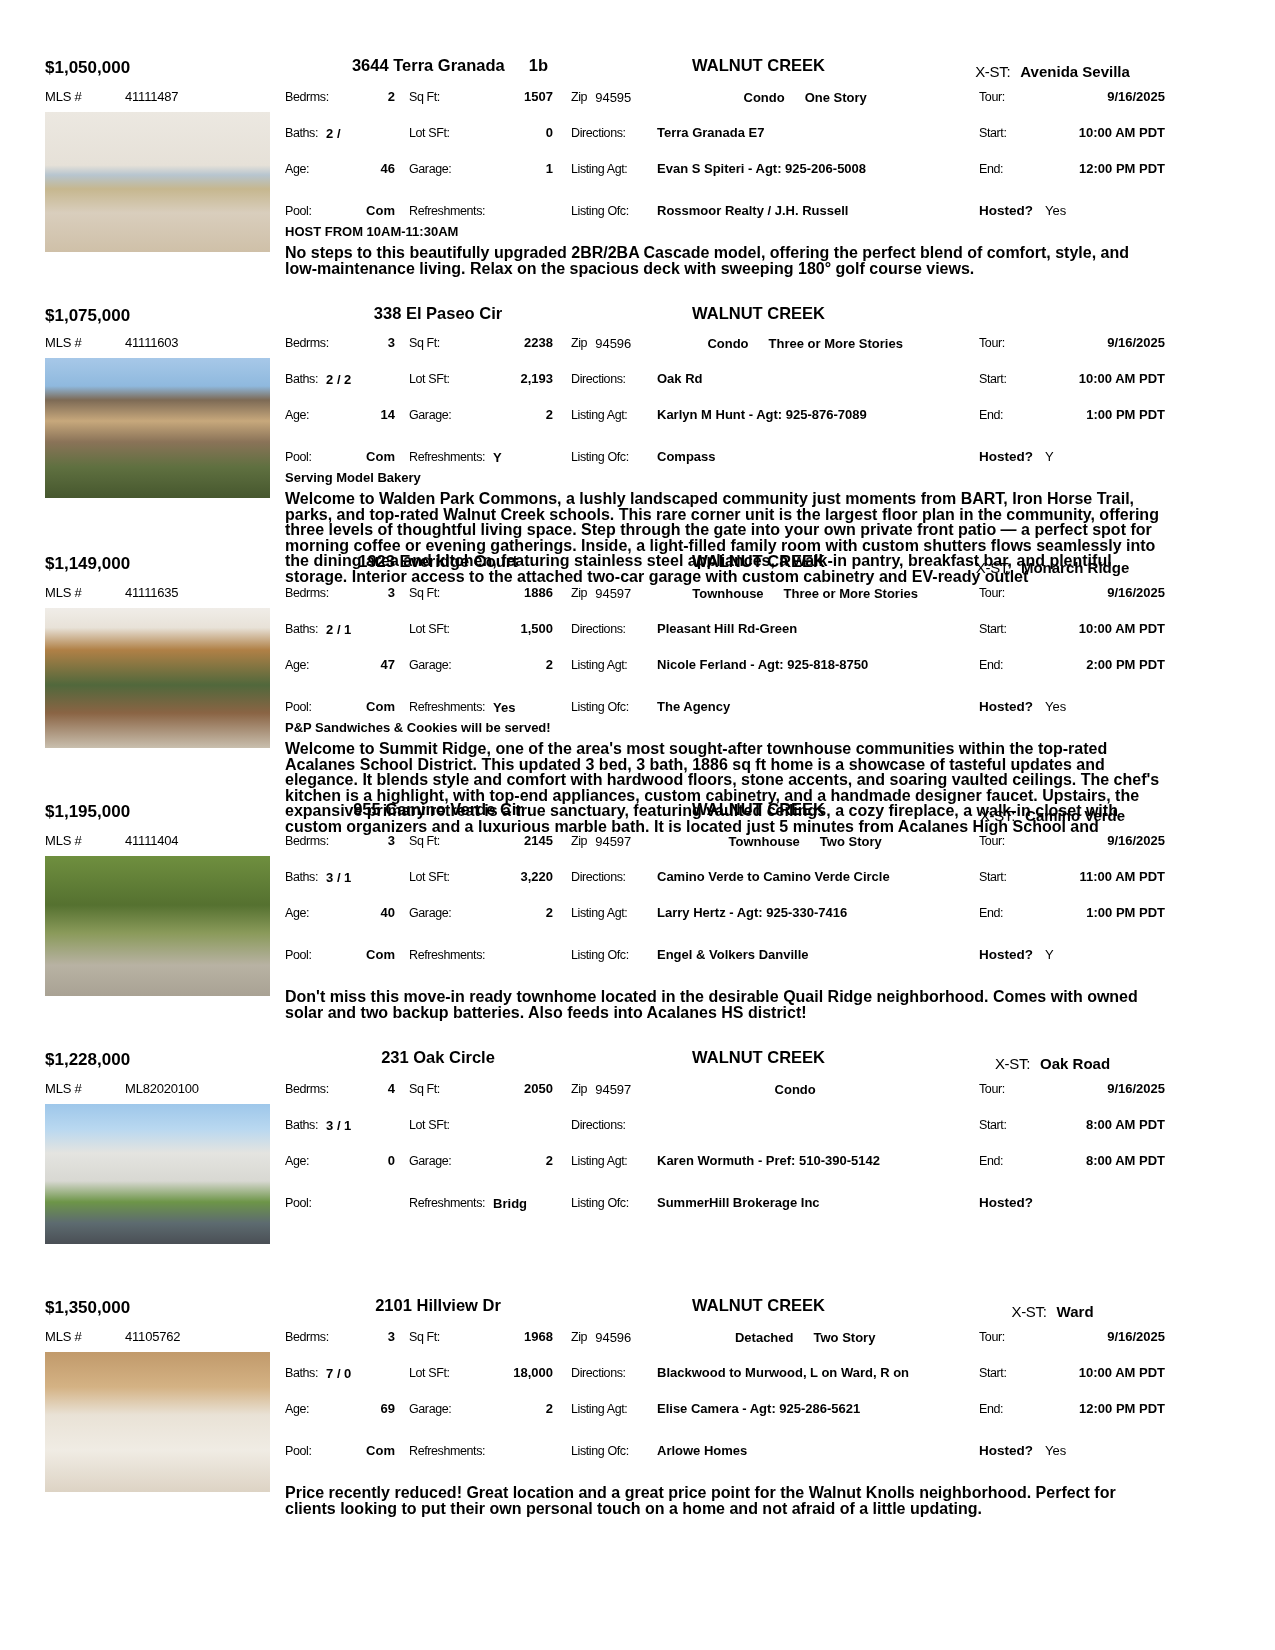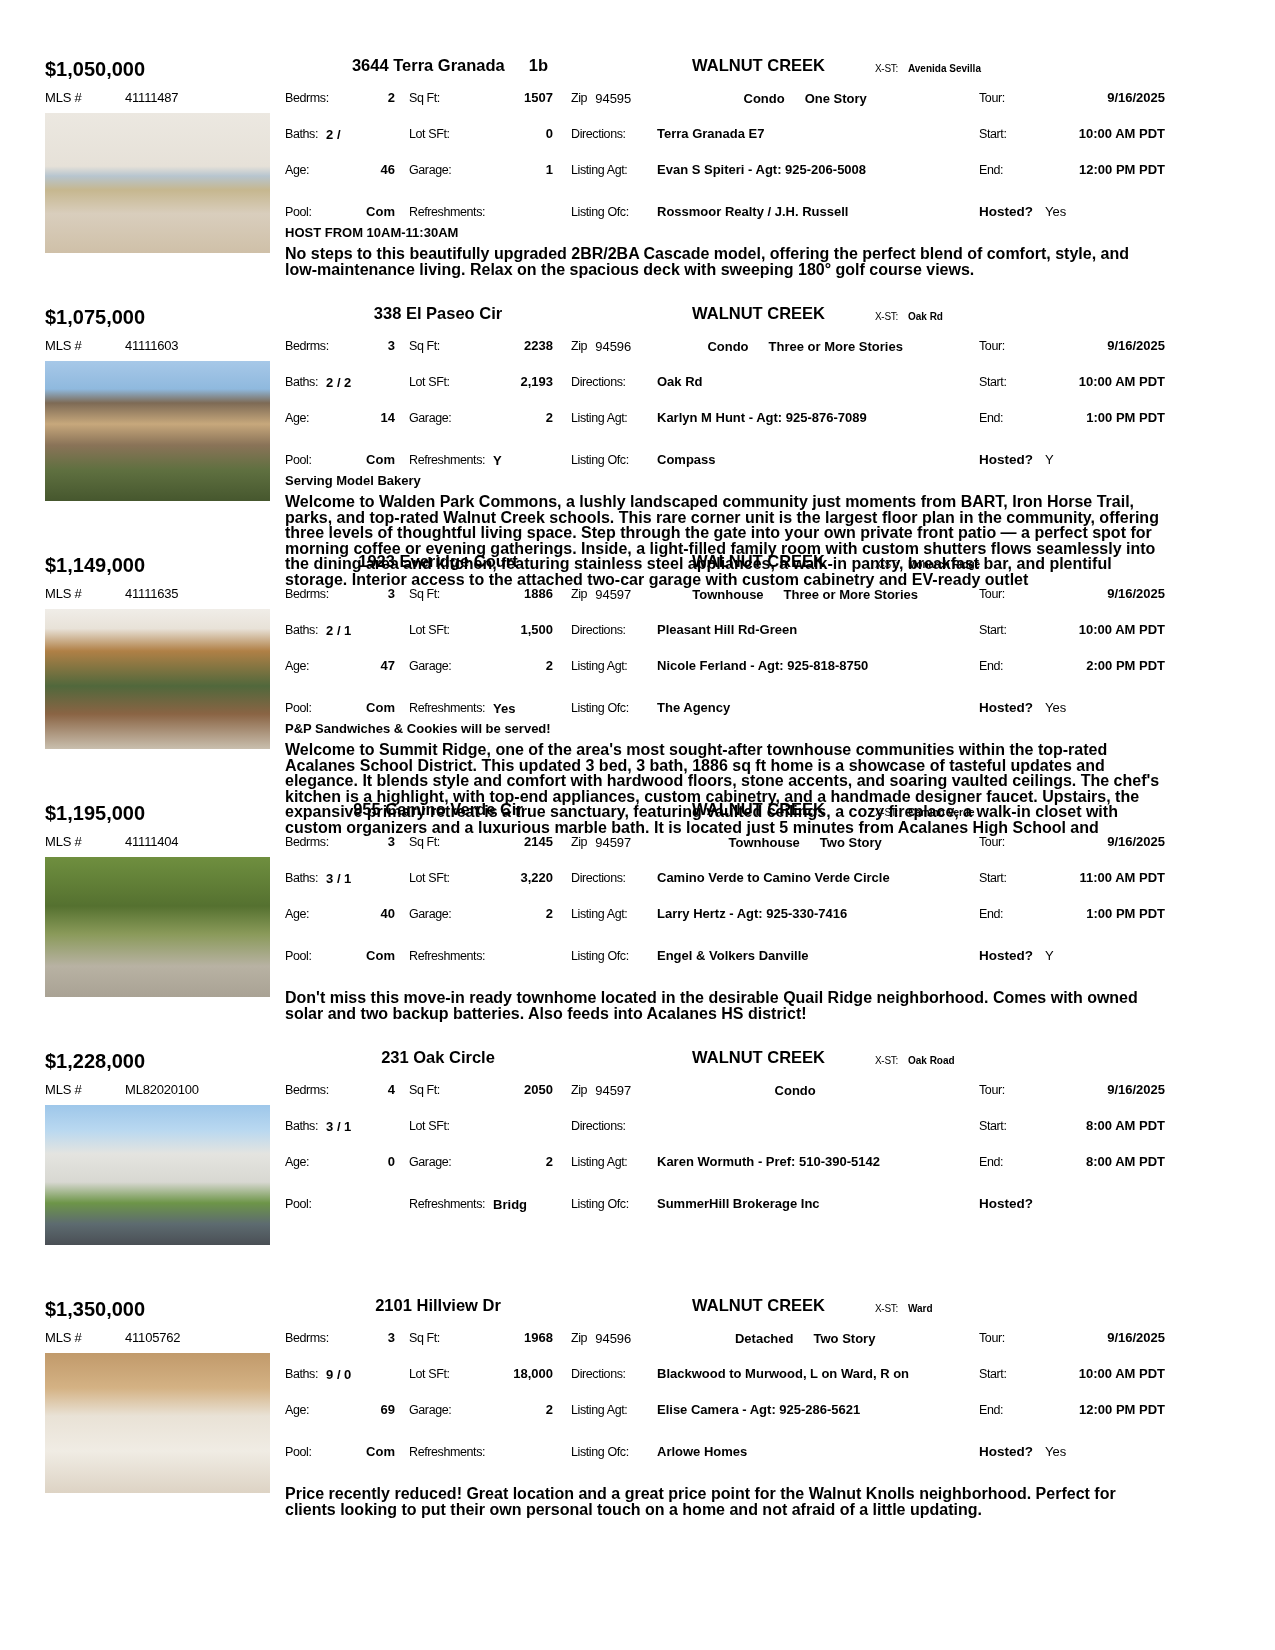--- a/index.html
+++ b/index.html
@@ -8,25 +8,25 @@
     width:1275px; height:1650px;
     font-family:"Liberation Sans", sans-serif;
     color:#000;
     overflow:hidden;
   }
   .page { padding:56px 45px 0 45px; }
   .listing { height:248px; }
 
   
   .hdr { display:flex; align-items:flex-start; }
-  .price { width:245px; font-size:20px; font-weight:bold; padding-top:2px; }
+  .price { width:245px; font-size:17px; font-weight:bold; padding-top:2px; }
   .addr-wrap { width:320px; display:flex; justify-content:center; gap:24px;
                font-size:16.5px; font-weight:bold; white-space:nowrap; }
   .city { width:215px; text-align:right; font-size:16.5px; font-weight:bold; }
-  .xst-wrap { flex:1; padding-top:7px; padding-left:50px; font-size:10px; white-space:nowrap; }
+  .xst-wrap { flex:1; padding-top:7px; padding-left:50px; font-size:15px; white-space:nowrap;text-align:center; }
   .xst-lbl { letter-spacing:-0.3px; }
   .xst-val { font-weight:bold; margin-left:10px; }
 
   
   .bodyrow { display:flex; margin-top:9px; }
   .leftcol { width:240px; flex:0 0 240px; }
   .mlsrow { display:flex; font-size:13px; letter-spacing:-0.2px;align-items:flex-end; }
   .mlsrow .mls-lbl { width:80px; }
   .photo { width:225px; height:140px; margin-top:8px; }
 
@@ -150,23 +150,20 @@
   </div>
 
   <div class="listing">
     <div class="hdr">
       <div class="price">$1,075,000</div>
       <div class="addr-wrap">
         <span>338 El Paseo Cir</span>
         <span></span>
       </div>
       <div class="city">WALNUT CREEK</div>
-      <div class="xst-wrap">
-        <span class="xst-lbl">X-ST:</span><span class="xst-val">Oak Rd</span>
-      </div>
     </div>
 
     <div class="bodyrow">
       <div class="leftcol">
         <div class="mlsrow">
           <span class="mls-lbl">MLS #</span>
           <span class="mls-num">41111603</span>
         </div>
         <div class="photo photo-1"></div>
       </div>
@@ -525,21 +522,21 @@
             <span class="typewrap">
               <span>Detached</span>
               <span>Two Story</span>
             </span>
           </span>
           <span class="lbl">Tour:</span>
           <span class="num">9/16/2025</span>
 
           <span class="span2">
             <span class="lbl">Baths:</span>
-            <span class="bathval">9 / 0</span>
+            <span class="bathval">7 / 0</span>
           </span>
           <span></span>
           <span class="lbl">Lot SFt:</span>
           <span class="num">18,000</span>
           <span></span>
           <span class="lbl">Directions:</span>
           <span class="val">Blackwood to Murwood, L on Ward, R on</span>
           <span class="lbl">Start:</span>
           <span class="num">10:00 AM PDT</span>
 

